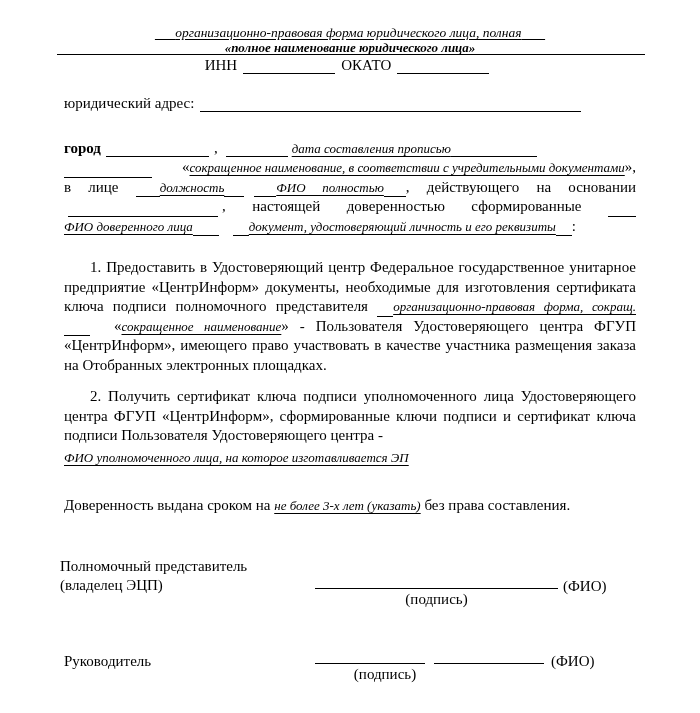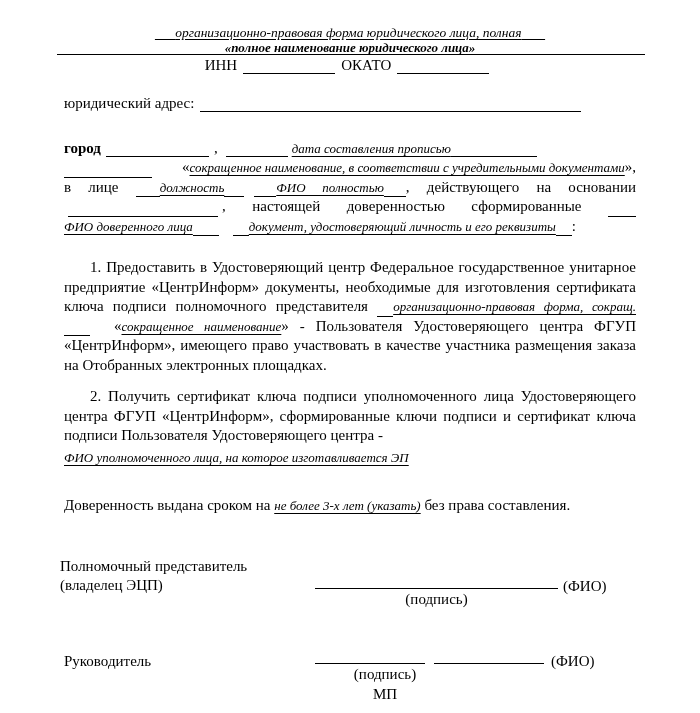--- a/index.html
+++ b/index.html
@@ -244,15 +244,14 @@
   </div>
   <div id="sig-rep-line"></div>
   <div id="sig-rep-fio">(ФИО)</div>
   <div id="sig-rep-caption">(подпись)</div>
 
   <div class="sig-block" id="sig-dir-label">Руководитель</div>
   <div id="sig-dir-line-a"></div>
   <div id="sig-dir-line-b"></div>
   <div id="sig-dir-fio">(ФИО)</div>
   <div id="sig-dir-caption">(подпись)</div>
-  <div id="sig-stamp">МП</div>
 
 </div>
 
 </body></html>

